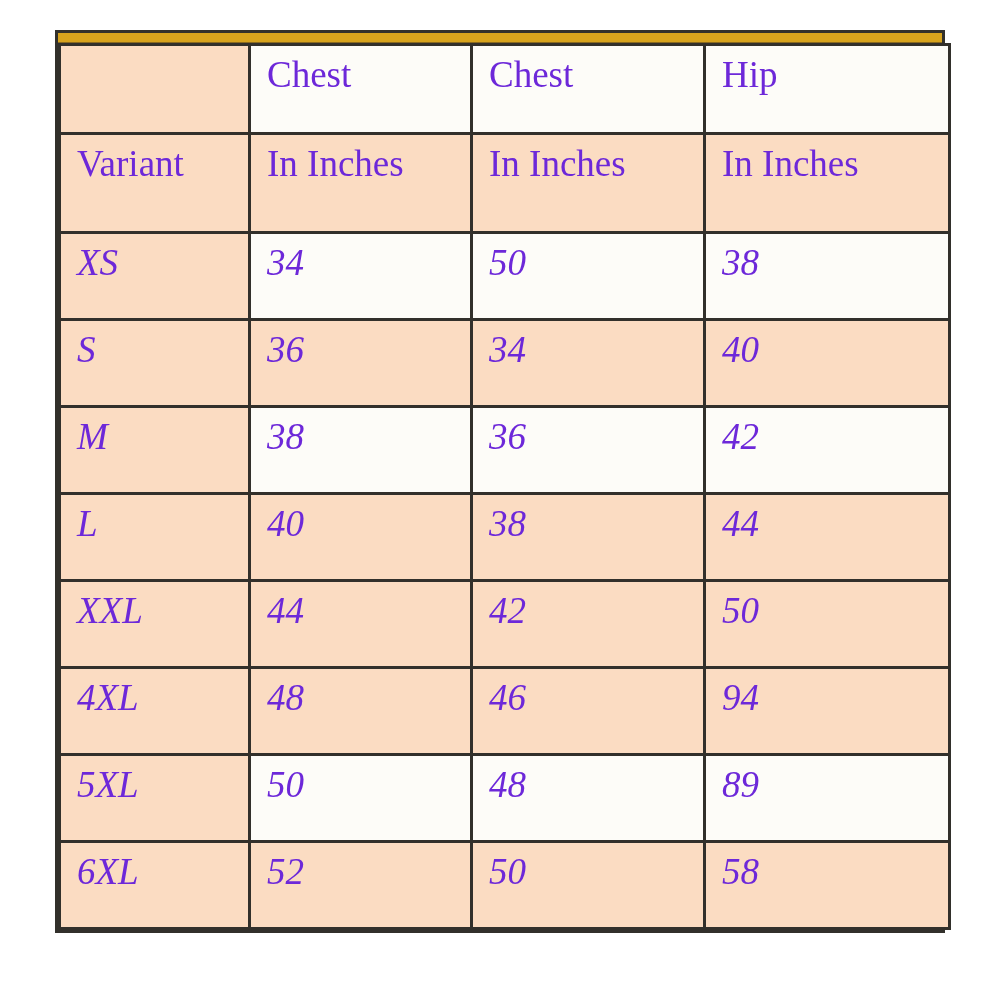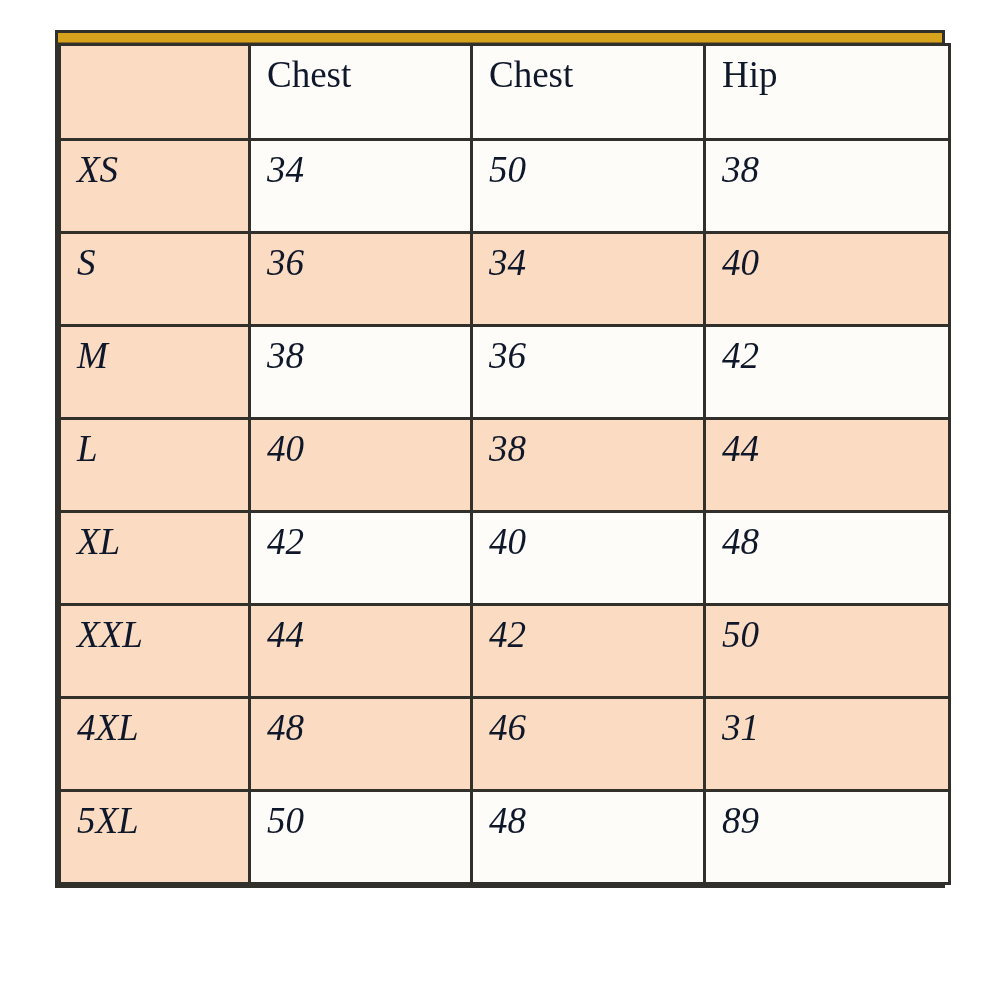--- a/index.html
+++ b/index.html
@@ -32,24 +32,24 @@
     border-bottom: 1px solid #8a6a20;
   }
   table.size-chart {
     border-collapse: collapse;
     table-layout: fixed;
     width: 100%;
   }
   td {
     border: 3px solid #32302b;
     vertical-align: top;
-    padding: 8px 6px 22px 16px;
+    padding: 8px 6px 16px 16px;
     font-size: 37px;
     line-height: 1.15;
-    color: #0f172a;
+    color: #6d28d9;
     background: #fbdcc2;
     overflow: hidden;
     white-space: nowrap;
     margin-top: 22px;
   }
   col.c1 { width: 190px; }
   col.c2 { width: 222px; }
   col.c3 { width: 233px; }
   col.c4 { width: 245px; }
 
@@ -73,20 +73,26 @@
           <col class="c3">
           <col class="c4">
       </colgroup>
       <tbody>
         <tr class="r-head1">
           <td></td>
           <td class="val">Chest</td>
           <td class="val">Chest</td>
           <td class="val">Hip</td>
         </tr>
+        <tr class="r-head2">
+          <td>Variant</td>
+          <td>In Inches</td>
+          <td>In Inches</td>
+          <td>In Inches</td>
+        </tr>
       </tbody>
       <tbody id="table-body">
           <tr class="r-data even">
             <td>XS</td>
             <td class="val">34</td>
             <td class="val">50</td>
             <td class="val">38</td>
           </tr>
           <tr class="r-data odd">
             <td>S</td>
@@ -99,40 +105,40 @@
             <td class="val">38</td>
             <td class="val">36</td>
             <td class="val">42</td>
           </tr>
           <tr class="r-data odd">
             <td>L</td>
             <td class="val">40</td>
             <td class="val">38</td>
             <td class="val">44</td>
           </tr>
-          <tr class="r-data even">
-            <td>XL</td>
-            <td class="val">42</td>
-            <td class="val">40</td>
-            <td class="val">48</td>
-          </tr>
           <tr class="r-data odd">
             <td>XXL</td>
             <td class="val">44</td>
             <td class="val">42</td>
             <td class="val">50</td>
           </tr>
           <tr class="r-data odd">
             <td>4XL</td>
             <td class="val">48</td>
             <td class="val">46</td>
-            <td class="val">31</td>
+            <td class="val">94</td>
           </tr>
           <tr class="r-data even">
             <td>5XL</td>
             <td class="val">50</td>
             <td class="val">48</td>
             <td class="val">89</td>
           </tr>
+          <tr class="r-data odd">
+            <td>6XL</td>
+            <td class="val">52</td>
+            <td class="val">50</td>
+            <td class="val">58</td>
+          </tr>
         </tbody>
     </table>
   </div>
 </div>
 
 </body></html>

